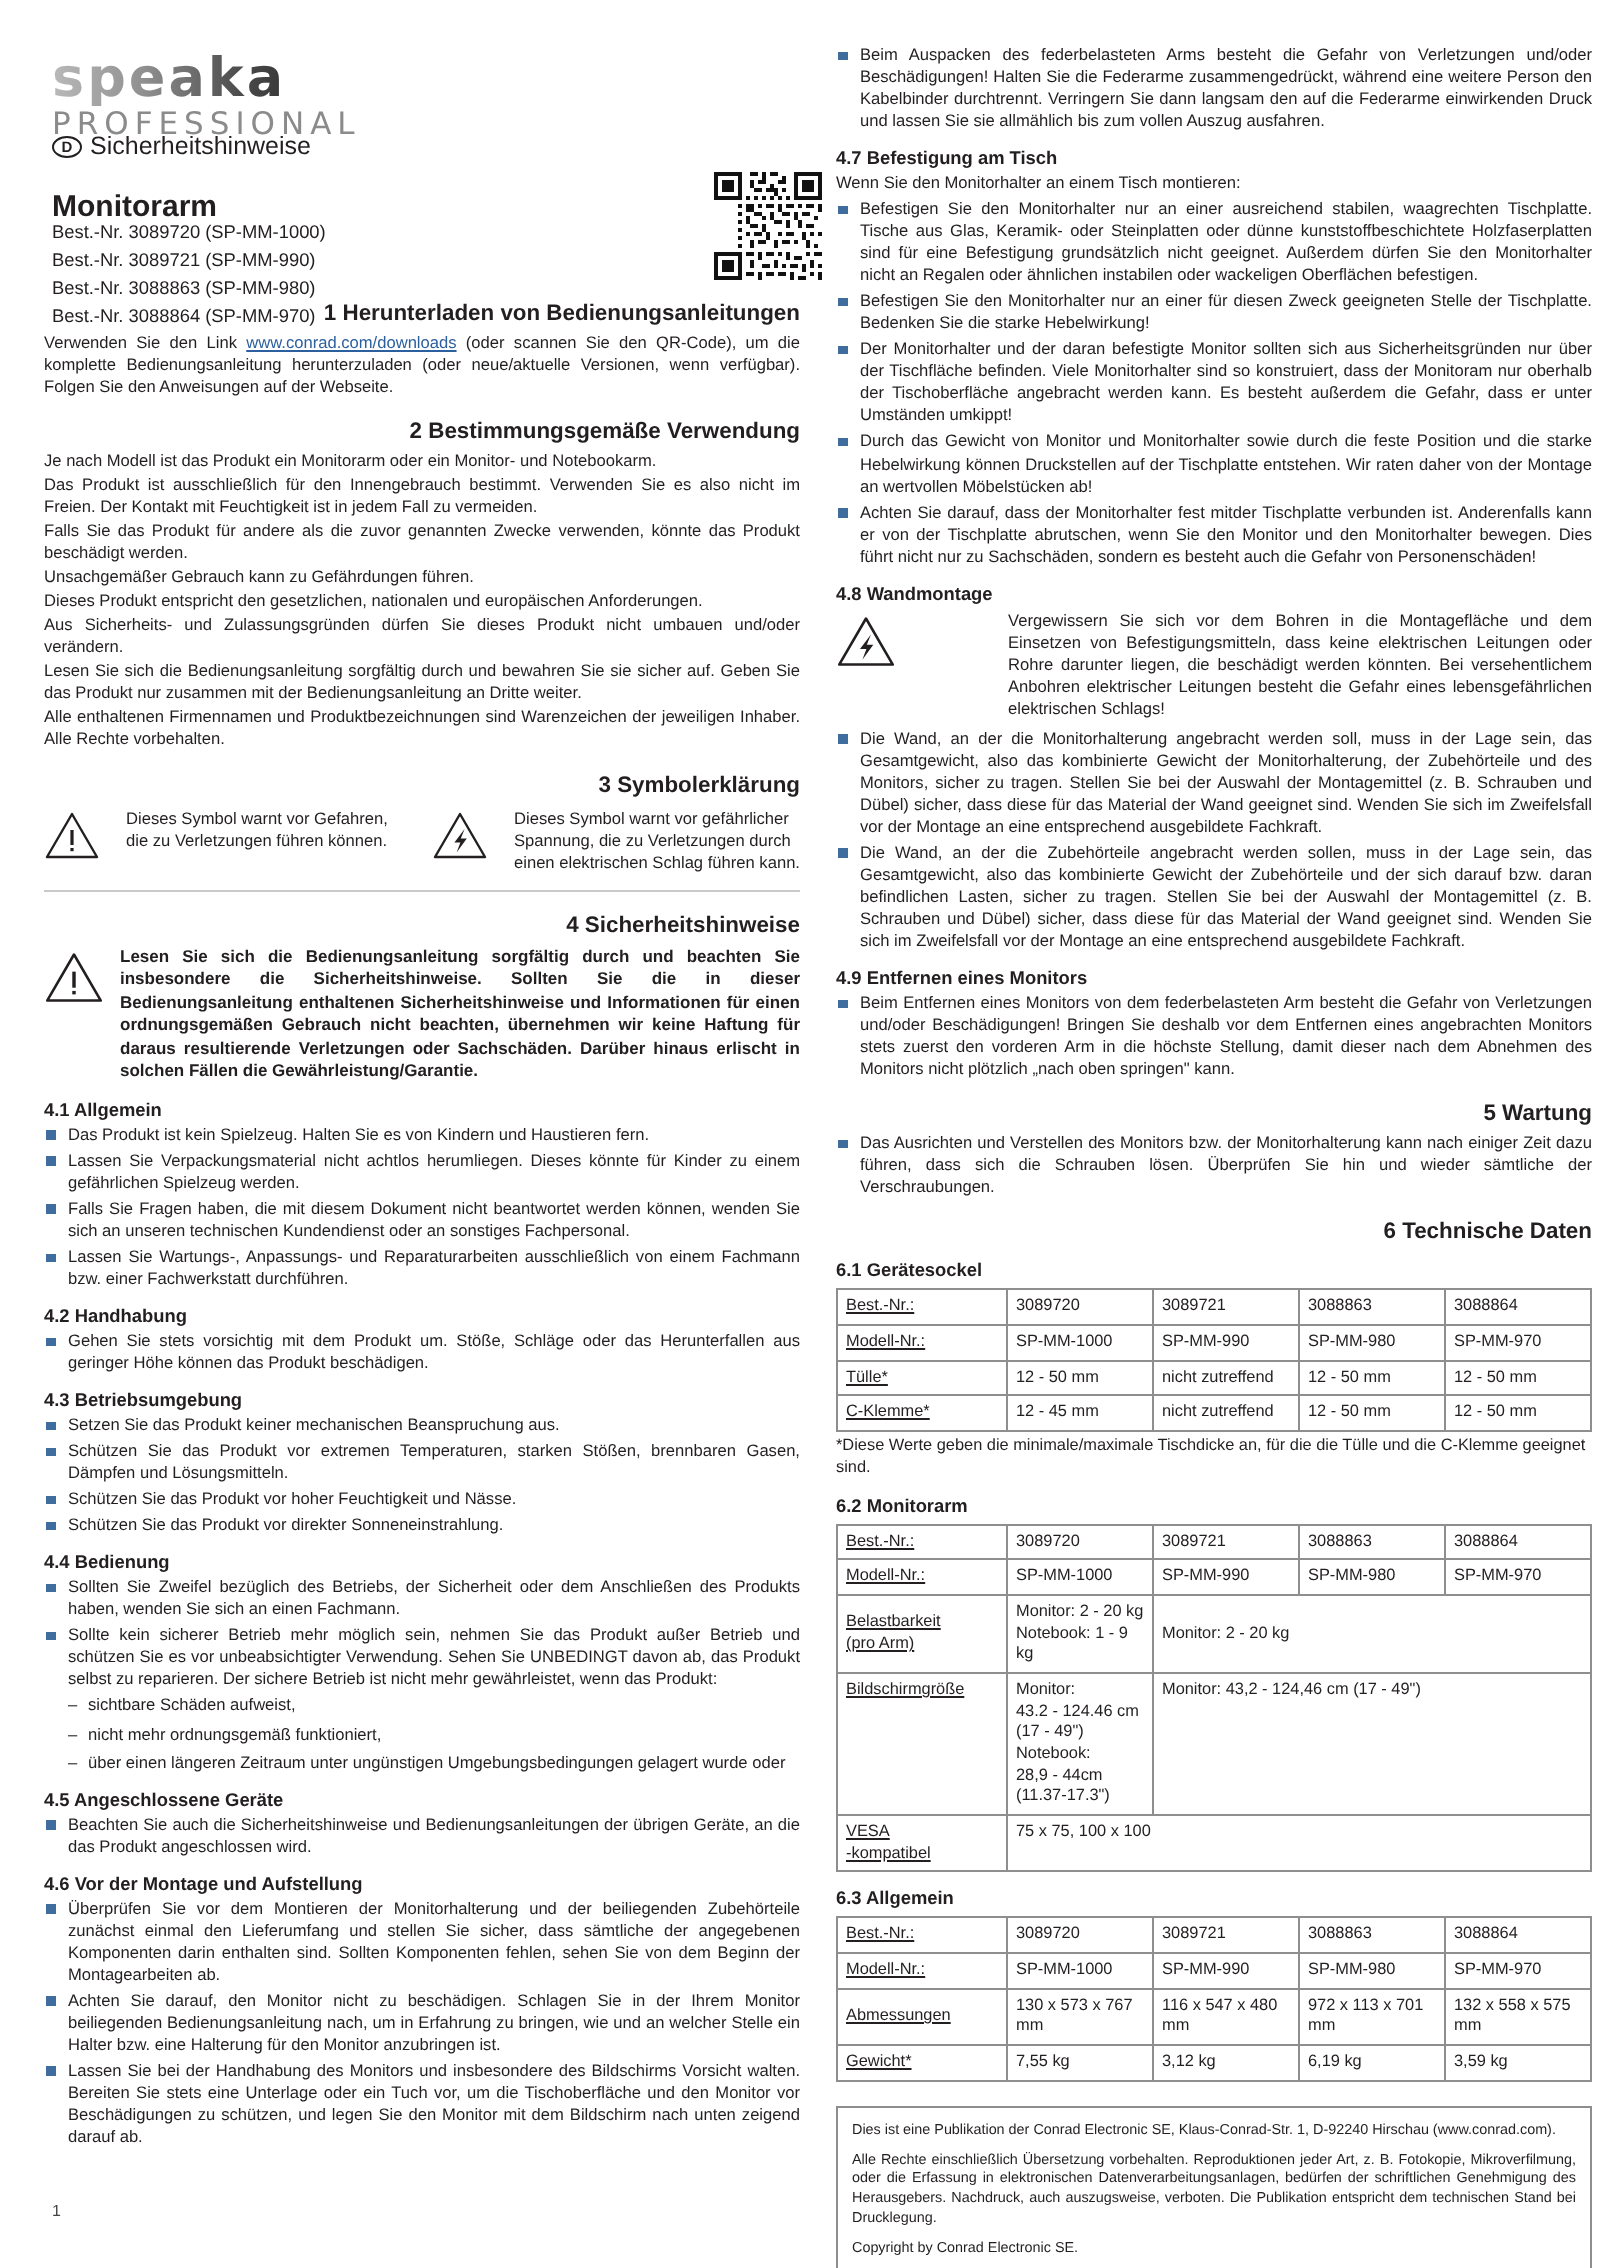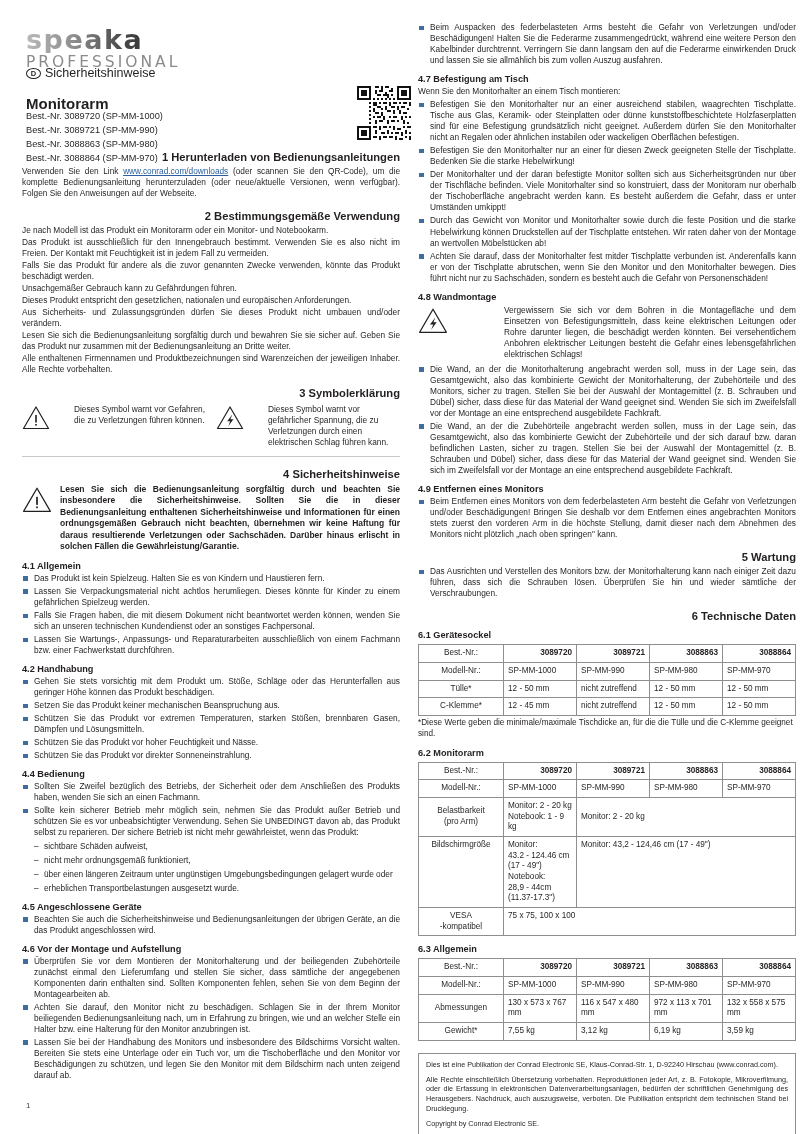--- a/index.html
+++ b/index.html
@@ -152,21 +152,21 @@
     left: 0; top: 0;
   }
   
   .symbol-row {
     display: flex;
     gap: 10px;
     margin-top: 5px;
   }
   .symbol-cell {
     display: flex;
-    gap: 24px;
+    gap: 13px;
     width: 184px;
     align-items: flex-start;
   }
   .symbol-cell .glyph { flex: 0 0 28px; padding-top: 1px; }
   .symbol-cell .txt {
     font-size: 8.3px;
     line-height: 1.33;
   }
   .hr {
     border: 0;
@@ -206,23 +206,23 @@
     margin-top: 4px;
     table-layout: fixed;
   }
   table.spec td {
     border: 0.8px solid #8e8e8e;
     font-size: 8.2px;
     padding: 3px 4px;
     vertical-align: middle;
     line-height: 1.3;
   }
-  table.spec td.lbl { text-align: center; width: 76px; }
+  table.spec td.lbl { text-align: left; width: 76px; text-decoration: underline; }
   table.spec td.val { text-align: left; }
-  table.spec td.hdr { text-align: right; font-weight: bold; }
+  table.spec td.hdr { text-align: left; font-weight: normal; }
   .tbl-note {
     font-size: 8.2px;
     line-height: 1.33;
     margin: 2px 0 0 0;
   }
   
   .legal {
     border: 0.8px solid #8e8e8e;
     margin-top: 12px;
     padding: 6px 7px 8px 7px;
@@ -437,37 +437,37 @@
         <li>Lassen Sie Verpackungsmaterial nicht achtlos herumliegen. Dieses könnte für Kinder zu einem gefährlichen Spielzeug werden.</li>
         <li>Falls Sie Fragen haben, die mit diesem Dokument nicht beantwortet werden können, wenden Sie sich an unseren technischen Kundendienst oder an sonstiges Fachpersonal.</li>
         <li>Lassen Sie Wartungs-, Anpassungs- und Reparaturarbeiten ausschließlich von einem Fachmann bzw. einer Fachwerkstatt durchführen.</li>
       </ul>
 
       <h3 class="subsec">4.2 Handhabung</h3>
       <ul class="bullets">
         <li>Gehen Sie stets vorsichtig mit dem Produkt um. Stöße, Schläge oder das Herunterfallen aus geringer Höhe können das Produkt beschädigen.</li>
       </ul>
 
+      <h3 class="subsec">4.3 Betriebsumgebung</h3>
       <ul class="bullets">
         <li>Setzen Sie das Produkt keiner mechanischen Beanspruchung aus.</li>
         <li>Schützen Sie das Produkt vor extremen Temperaturen, starken Stößen, brennbaren Gasen, Dämpfen und Lösungsmitteln.</li>
         <li>Schützen Sie das Produkt vor hoher Feuchtigkeit und Nässe.</li>
         <li>Schützen Sie das Produkt vor direkter Sonneneinstrahlung.</li>
       </ul>
 
       <h3 class="subsec">4.4 Bedienung</h3>
       <ul class="bullets">
         <li>Sollten Sie Zweifel bezüglich des Betriebs, der Sicherheit oder dem Anschließen des Produkts haben, wenden Sie sich an einen Fachmann.</li>
         <li>
           <span>Sollte kein sicherer Betrieb mehr möglich sein, nehmen Sie das Produkt außer Betrieb und schützen Sie es vor unbeabsichtigter Verwendung. Sehen Sie UNBEDINGT davon ab, das Produkt selbst zu reparieren. Der sichere Betrieb ist nicht mehr gewährleistet, wenn das Produkt:</span>
           <ul class="dashes">
             <li>sichtbare Schäden aufweist,</li>
             <li>nicht mehr ordnungsgemäß funktioniert,</li>
             <li>über einen längeren Zeitraum unter ungünstigen Umgebungsbedingungen gelagert wurde oder</li>
-            <li>erheblichen Transportbelastungen ausgesetzt wurde.</li>
           </ul>
         </li>
       </ul>
 
       <h3 class="subsec">4.5 Angeschlossene Geräte</h3>
       <ul class="bullets">
         <li>Beachten Sie auch die Sicherheitshinweise und Bedienungsanleitungen der übrigen Geräte, an die das Produkt angeschlossen wird.</li>
       </ul>
 
       <h3 class="subsec">4.6 Vor der Montage und Aufstellung</h3>

